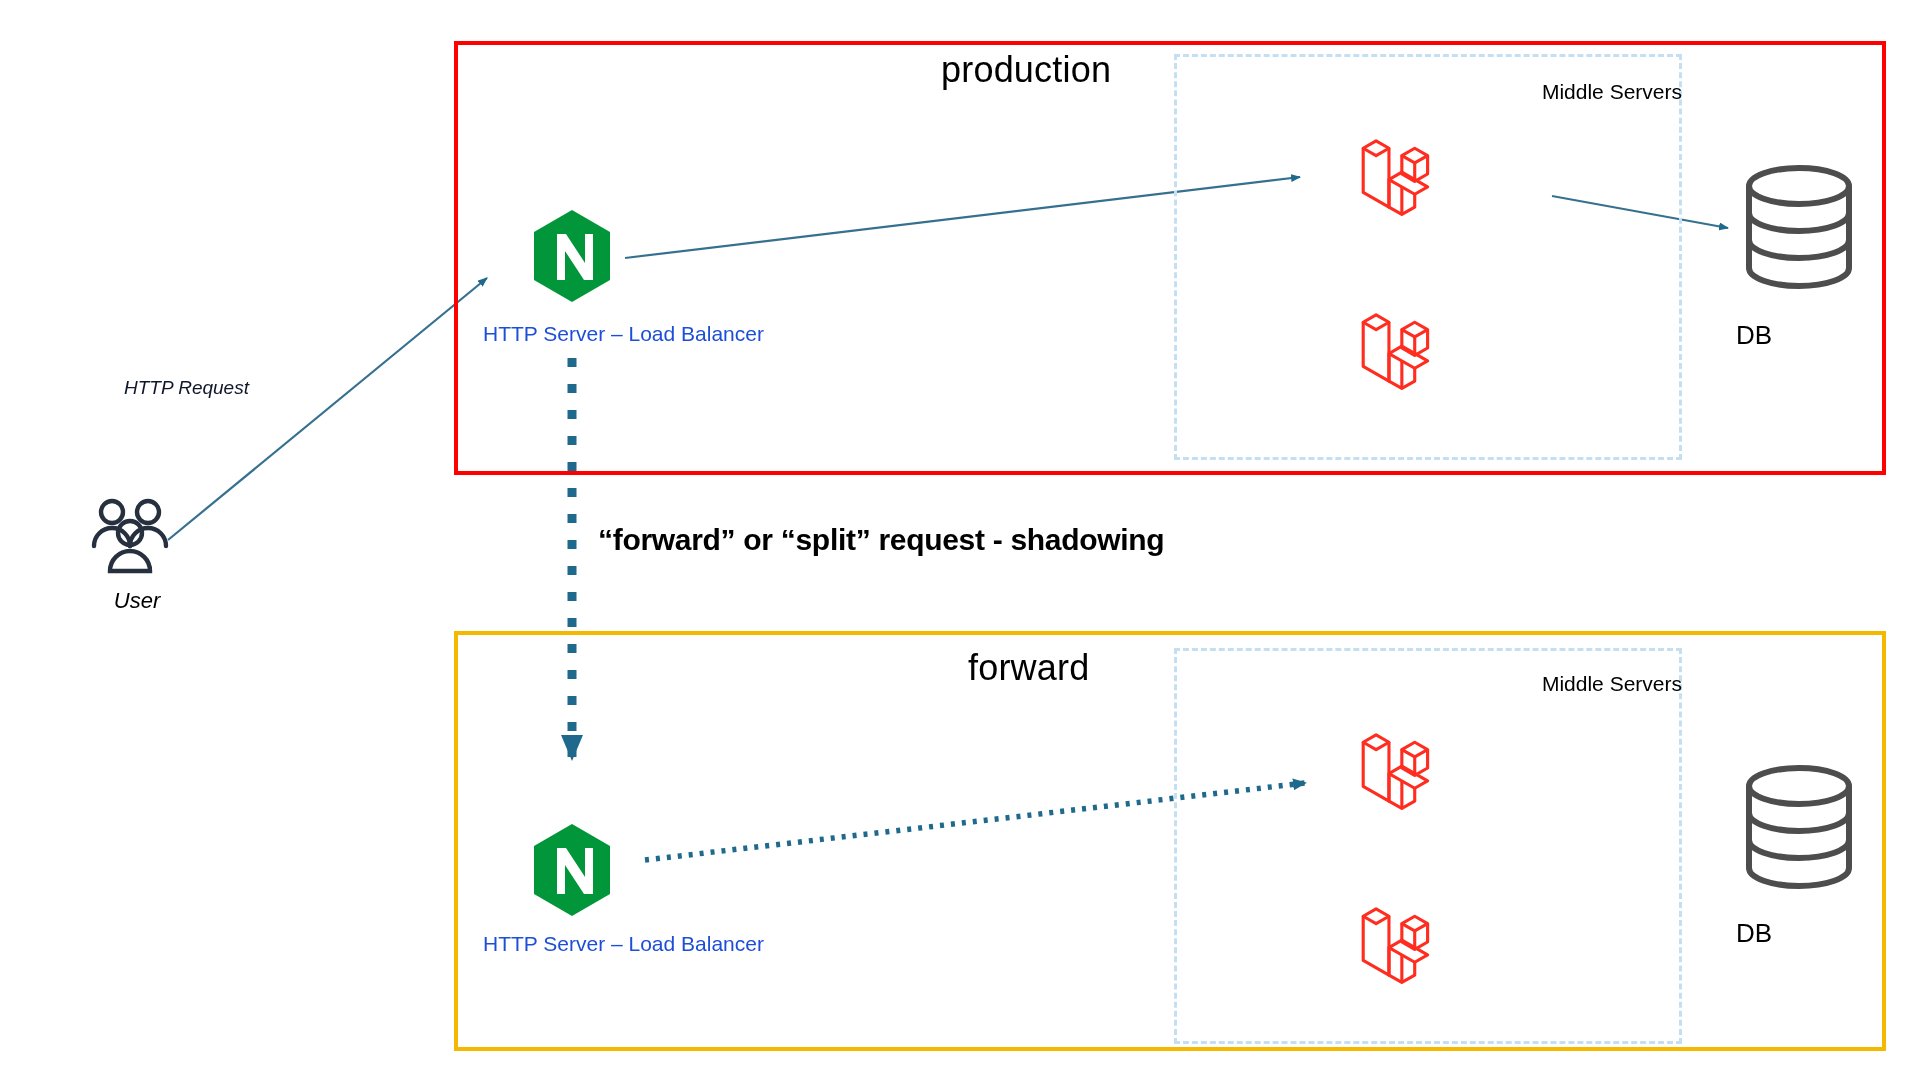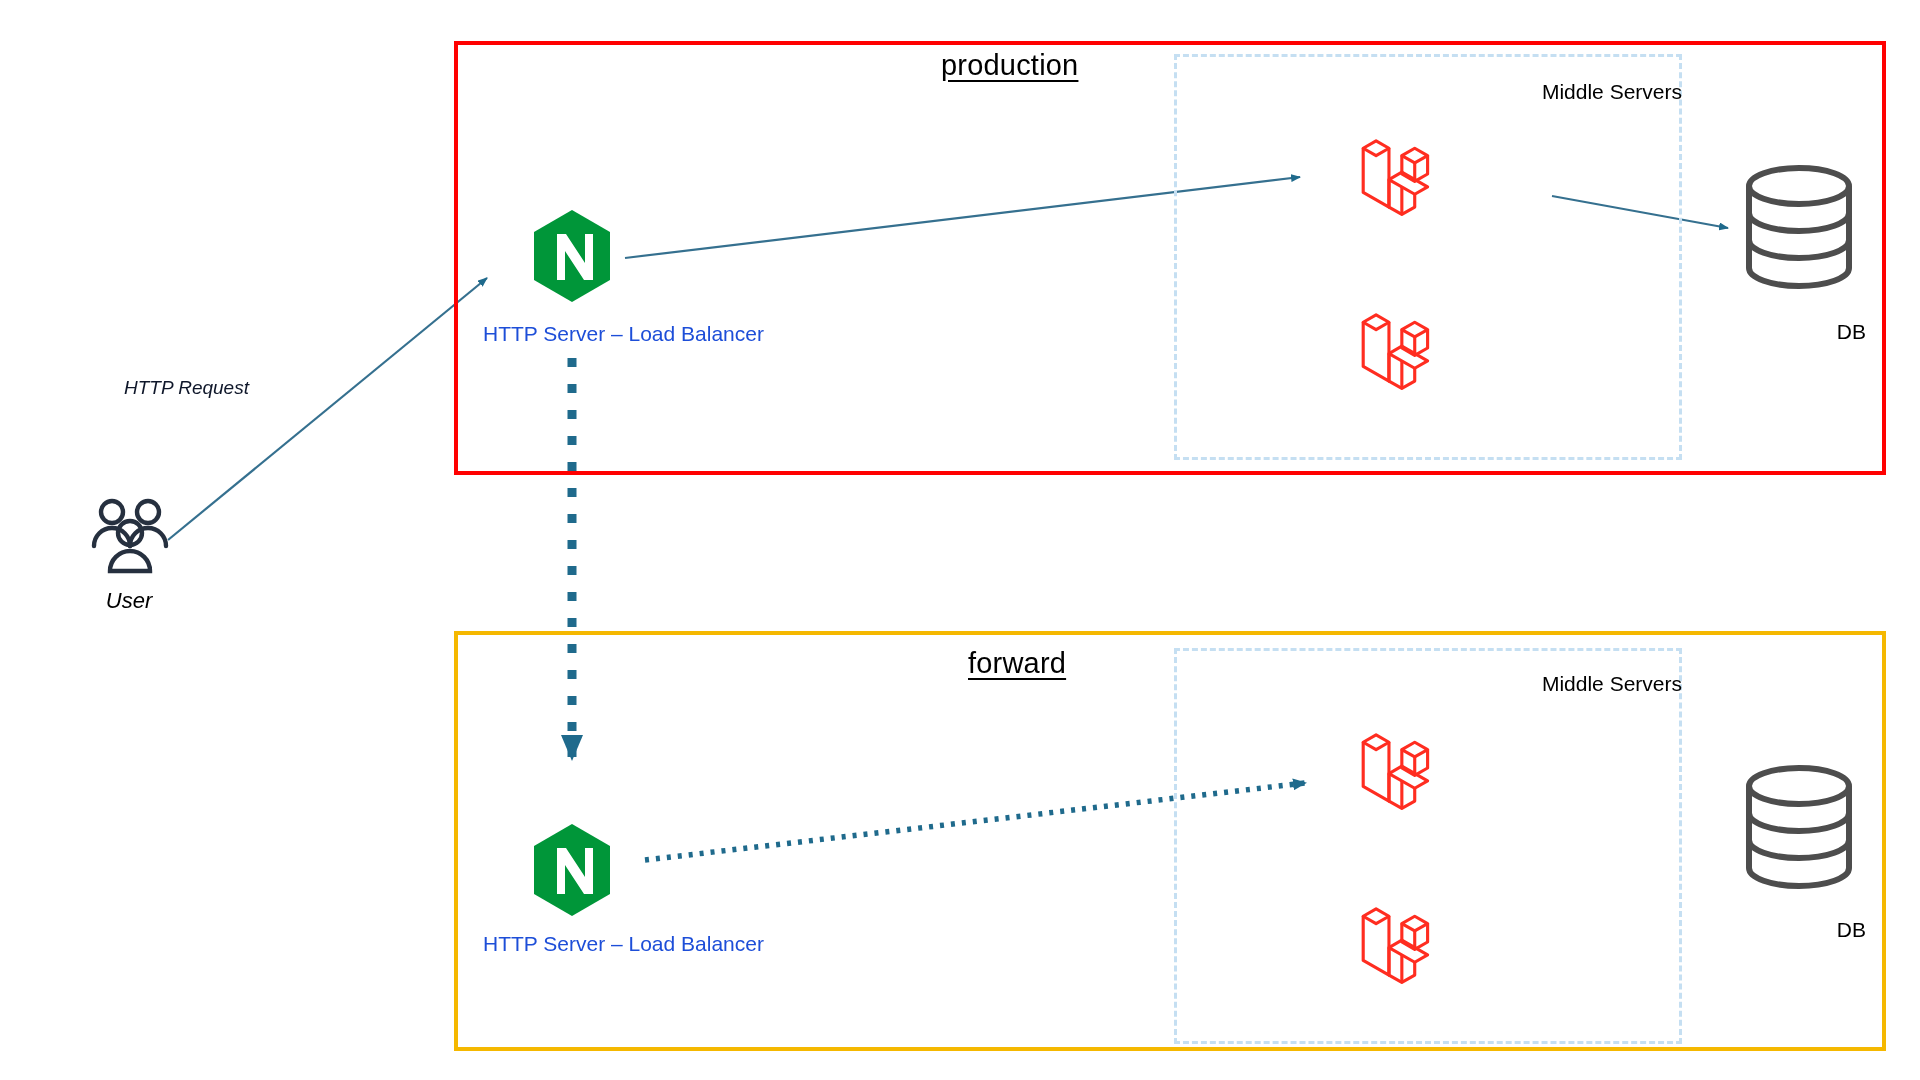--- a/index.html
+++ b/index.html
@@ -34,23 +34,22 @@
   }
   .env-staging {
     left: 454px; top: 631px;
     width: 1432px; height: 420px;
     border: 4px solid #f5b800;
   }
 
   
   .env-title {
     position: absolute;
-    font-size: 29px;
-    color: #000000;
-    text-decoration: underline;
+    font-size: 36px;
+    color: #000000;
     text-underline-offset: 5px;
     letter-spacing: 0.2px;
     white-space: nowrap;
     font-family: "Liberation Sans", sans-serif;
   }
   .env-title.prod { left: 941px; top: 49px; }
   .env-title.stag { left: 968px; top: 647px; }
 
   
   .middle-box {
@@ -93,35 +92,35 @@
   .lv-p2 { left: 1354px; top: 302px; }
   .lv-s1 { left: 1354px; top: 722px; }
   .lv-s2 { left: 1354px; top: 896px; }
 
   
   .db-wrap { position: absolute; }
   .db-wrap.prod { left: 1740px; top: 162px; }
   .db-wrap.stag { left: 1740px; top: 762px; }
   .db-label {
     position: absolute;
-    font-size: 21px;
-    color: #000000;
-    text-align: right;
+    font-size: 26px;
+    color: #000000;
+    text-align: left;
     width: 130px;
     white-space: nowrap;
     font-family: "Liberation Sans", sans-serif;
   }
   .db-label.prod { left: 1736px; top: 320px; }
   .db-label.stag { left: 1736px; top: 918px; }
 
   
   .user-wrap { position: absolute; left: 88px; top: 497px; }
   .user-label {
     position: absolute;
-    left: 64px; top: 588px;
+    left: 72px; top: 588px;
     width: 130px;
     text-align: center;
     font-size: 22px;
     font-style: italic;
     color: #000000;
     font-family: "Liberation Sans", sans-serif;
   }
   .http-request-label {
     position: absolute;
     left: 124px; top: 377px;
@@ -241,20 +240,21 @@
       <path d="M6,49 a18,18 0 0 1 36,0"></path>
       <circle cx="60" cy="15" r="11"></circle>
       <path d="M42,49 a18,18 0 0 1 36,0"></path>
       <circle cx="42" cy="36" r="12"></circle>
       <path d="M22,74 a20,20 0 0 1 40,0 z" fill="#ffffff"></path>
     </svg>
   </div>
   <div class="user-label">User</div>
   <div class="http-request-label">HTTP Request</div>
 
+  <div class="shadow-caption">“forward” or “split” request - shadowing</div>
 
   <div class="env-box env-staging"></div>
   <div class="env-title stag">forward</div>
 
   <div class="middle-box stag"></div>
   <div class="middle-label stag">Middle Servers</div>
 
   <div class="nginx-wrap stag">
     <svg width="84" height="96" viewBox="0 0 84 96" xmlns="http://www.w3.org/2000/svg">
       <polygon points="42,2 80,24 80,72 42,94 4,72 4,24" fill="#009639"></polygon>

